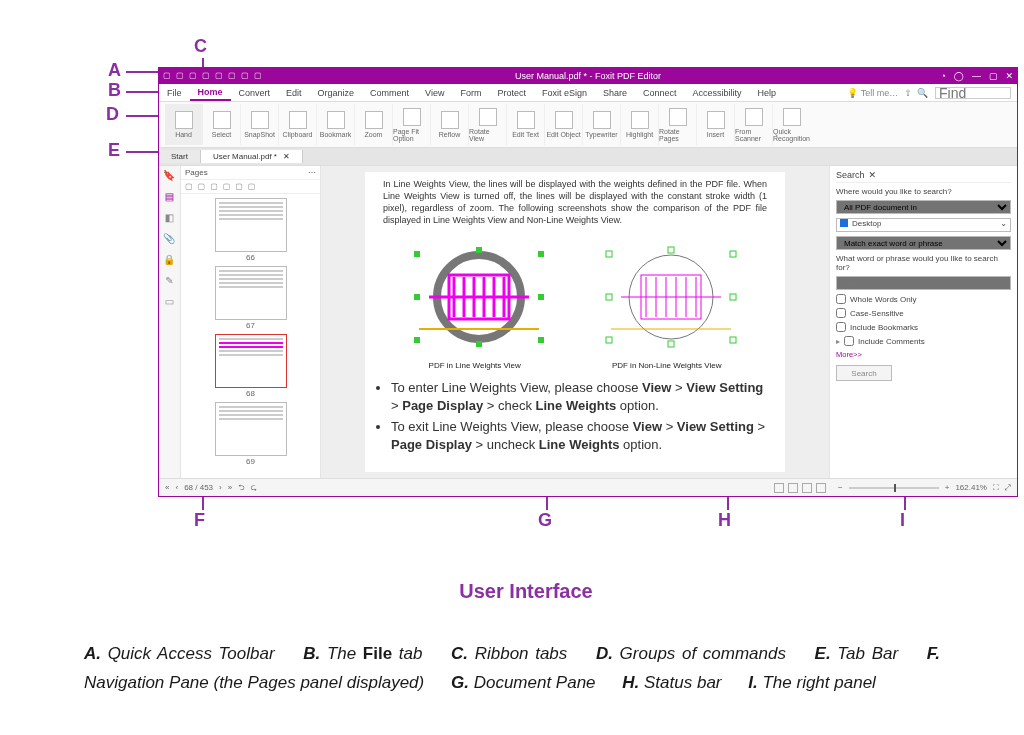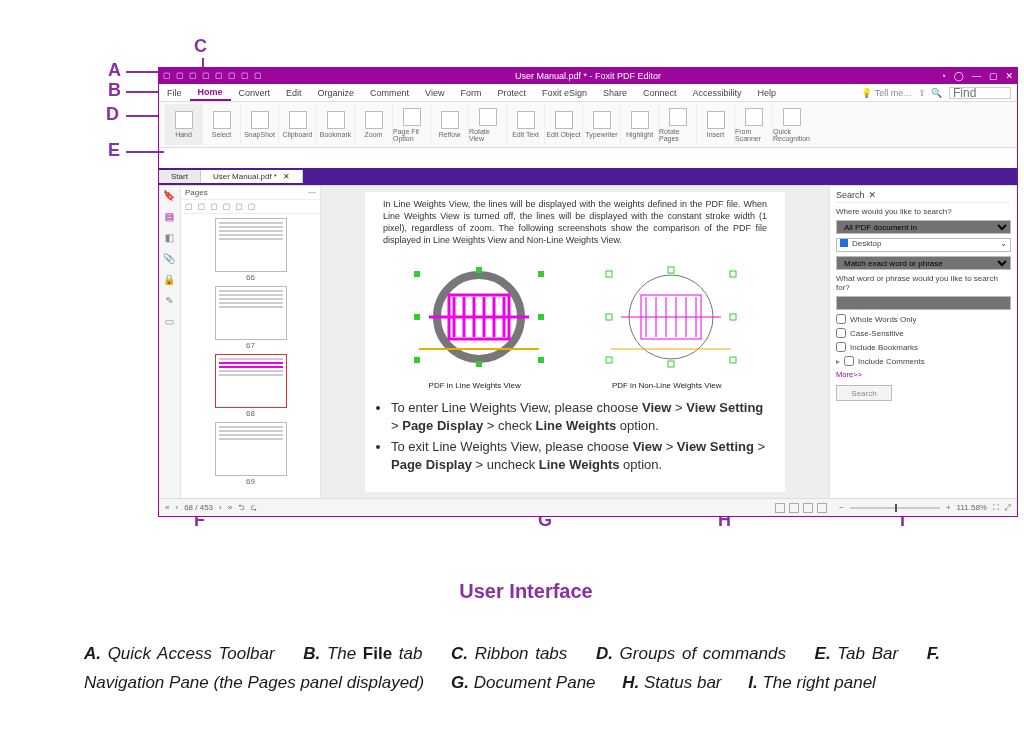--- a/index.html
+++ b/index.html
@@ -73,21 +73,21 @@
   }
   .ribbon-tabs .right {
     margin-left: auto;
     display: flex;
     align-items: center;
     gap: 6px;
     padding-right: 6px;
     color: #888;
   }
   .ribbon-tabs .right input {
-    width: 62px; height: 12px; font-size: 12px;
+    width: 76px; height: 12px; font-size: 14px;
     border: 1px solid #ccc; padding: 0 3px;
   }
 
   
   .ribbon-groups {
     height: 46px;
     background: #fafafa;
     border-bottom: 1px solid #ddd;
     display: flex;
     align-items: stretch;
@@ -109,26 +109,25 @@
     width: 18px; height: 18px;
     border: 1px solid #bbb;
     margin-bottom: 2px;
     background: #fff;
   }
   .rg-btn.active { background:#eee; }
 
   
   .tabbar {
     height: 18px;
-    background: #4c1d95;
+    background: #e5e5e5;
     border-bottom: 1px solid #ddd;
     display: flex;
     align-items: center;
     font-size: 8px;
-    margin-top: 20px;
   }
   .tabbar .doctab {
     padding: 2px 12px;
     border-right: 1px solid #ccc;
     background: #eaeaea;
     display:flex; align-items:center; gap:6px;
   }
   .tabbar .doctab.active { background: #fff; }
 
   
@@ -593,21 +592,21 @@
       <span></span>
       <span></span>
       <span></span>
       <span></span>
     </div>
     <span>−</span>
     <div class="zoomtrack">
         <div class="knob"></div>
       </div>
     <span>+</span>
-    <span>111.58%</span>
+    <span>162.41%</span>
     <span>⛶</span>
     <span>⤢</span>
   </div>
 
 </div>
 
 <div class="caption" style="top:580px;">User Interface</div>
 
 <div class="legend" style="top:640px;">
   <span class="L"><b>A.</b> <span>Quick Access Toolbar</span></span>

